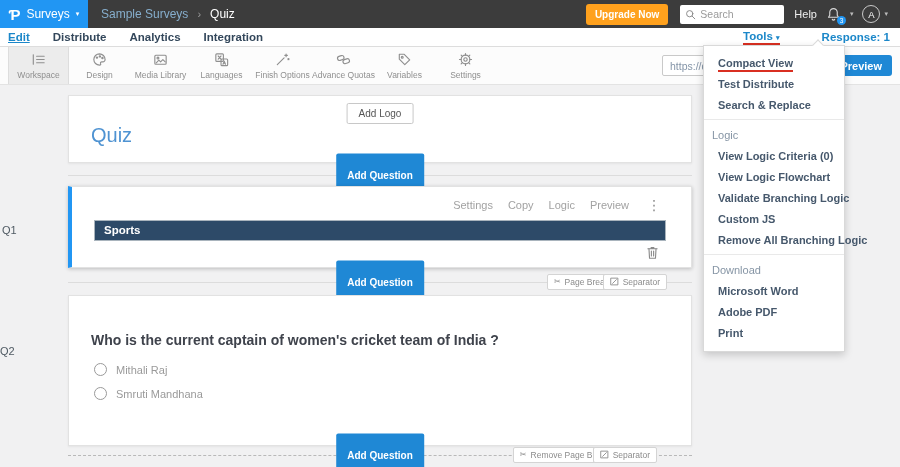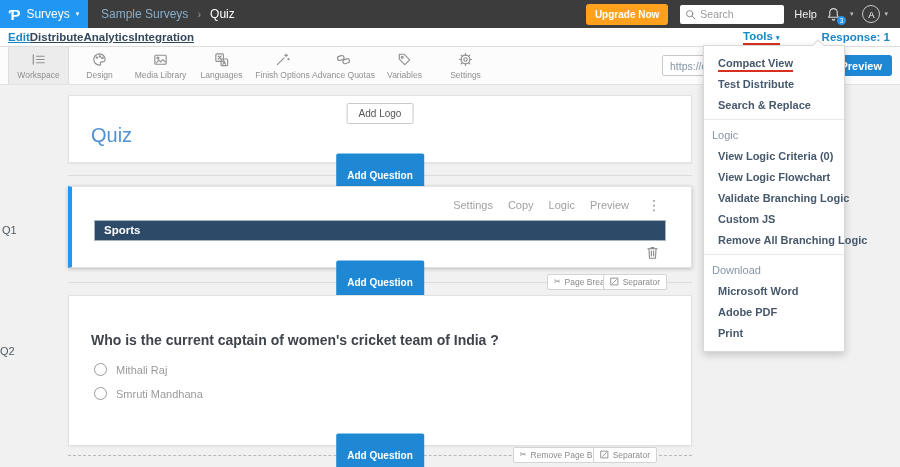--- a/index.html
+++ b/index.html
@@ -24,22 +24,22 @@
   .searchbox input { border:none; outline:none; width:100%; font-size:10.5px; color:#555; background:transparent; font-family:inherit; }
   .searchbox input::placeholder { color:#9a9a9a; }
   .help-link { color:#eee; font-size:11px; margin:0 9px 0 10px; }
   .bell-wrap { position:relative; width:17px; height:17px; margin-right:3px; }
   .badge { position:absolute; right:-3px; bottom:-2px; width:9px; height:9px; background:#2196f3; border-radius:50%; color:#fff; font-size:6.5px; display:flex; align-items:center; justify-content:center; }
   .tb-caret { color:#bbb; font-size:7px; margin:0 4px; }
   .avatar { width:18px; height:18px; border:1.5px solid #c9c9c9; border-radius:50%; color:#fff; font-size:9.5px; display:flex; align-items:center; justify-content:center; margin-left:5px; }
 
   
   .navrow { position:absolute; left:0; top:28px; width:900px; height:19px; background:#fff; border-bottom:1px solid #ddd; display:flex; align-items:center; font-size:11.5px; font-weight:700; }
-  .nav-left { display:flex; padding-left:8px; }
-  .nav-item { color:#33475b; cursor:pointer;text-decoration:underline; }
+  .nav-left { display:flex; gap:23px; padding-left:8px; }
+  .nav-item { color:#33475b; cursor:pointer; }
   .nav-item.active { color:#1b87c9; text-decoration:underline; }
   .nav-right { margin-left:auto; display:flex; align-items:center; padding-right:10px; }
   .tools-link { color:#1b87c9; border-bottom:2px solid #d92f21; padding-bottom:1px; margin-right:42px; cursor:pointer; }
   .response-link { color:#1b87c9; }
 
   
   .toolbar { position:absolute; left:0; top:47px; width:900px; height:38px; background:#fcfcfc; border-bottom:1px solid #e3e3e3; display:flex; padding-left:8px; }
   .tool { width:61px; height:100%; display:flex; flex-direction:column; align-items:center; justify-content:center; gap:2px; color:#8f8f8f; cursor:pointer; }
   .tool.active { background:#ececec; border-left:1px solid #ddd; border-right:1px solid #ddd; }
   .tool-label { font-size:8.5px; white-space:nowrap; }

